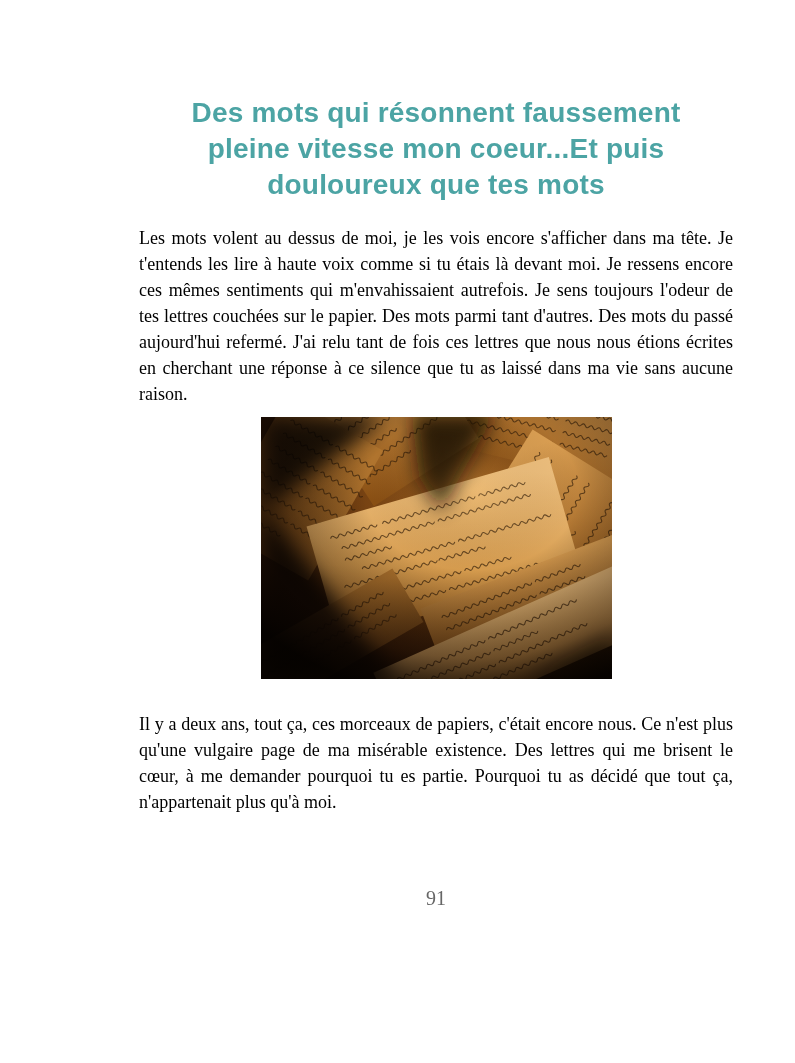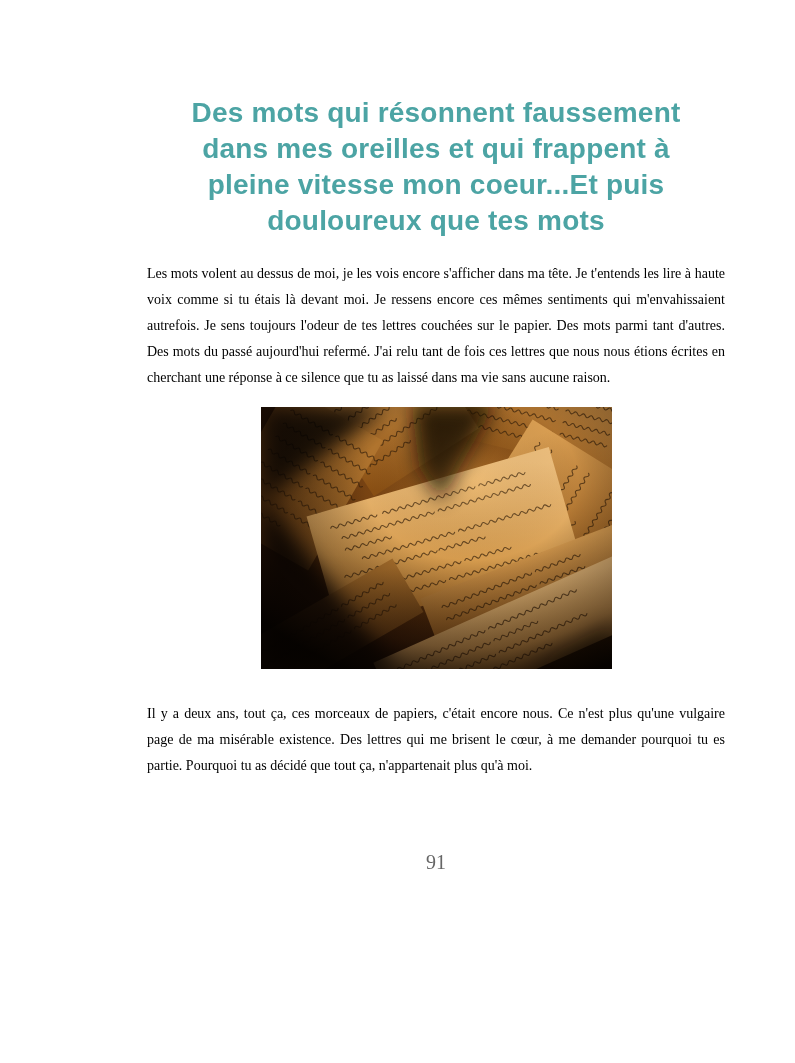--- a/index.html
+++ b/index.html
@@ -23,26 +23,26 @@
     font-family: "Liberation Sans", sans-serif;
     font-weight: 700;
     font-size: 28px;
     line-height: 36px;
     color: #4ca4a4;
     letter-spacing: 0.2px;
   }
   .title .tline { display: block; white-space: nowrap; }
   .body-para {
     font-family: "Liberation Serif", serif;
-    font-size: 14px;
+    font-size: 18px;
     line-height: 26px;
     color: #000000;
     text-align: justify;
     text-justify: inter-word;
-    margin: 16px;
+    margin: 8px;
   }
   .para-1 { margin-top: 22px; }
   .para-2 { margin-top: 32px; }
   .photo-wrap {
     margin-top: 10px;
     text-align: center;
     line-height: 0;
   }
   .photo-wrap svg {
     display: inline-block;
@@ -58,21 +58,20 @@
     color: #666666;
   }
 </style>
 </head>
 <body>
 
 <div class="page">
 
   <h1 class="title">
     <span class="tline">Des mots qui résonnent faussement</span>
-    <span class="tline">dans mes oreilles et qui frappent à</span>
     <span class="tline">pleine vitesse mon coeur...Et puis</span>
     <span class="tline">douloureux que tes mots</span>
   </h1>
 
   <p class="body-para para-1">Les mots volent au dessus de moi, je les vois encore s'afficher dans ma tête. Je t'entends les lire à haute voix comme si tu étais là devant moi. Je ressens encore ces mêmes sentiments qui m'envahissaient autrefois. Je sens toujours l'odeur de tes lettres couchées sur le papier. Des mots parmi tant d'autres. Des mots du passé aujourd'hui refermé. J'ai relu tant de fois ces lettres que nous nous étions écrites en cherchant une réponse à ce silence que tu as laissé dans ma vie sans aucune raison.</p>
 
   <div class="photo-wrap">
     <svg viewBox="0 0 351 262" xmlns="http://www.w3.org/2000/svg" role="img" aria-label="photo of handwritten letters">
       <defs>
         <radialGradient id="bgGlow" cx="0.62" cy="0.30" r="0.90">

